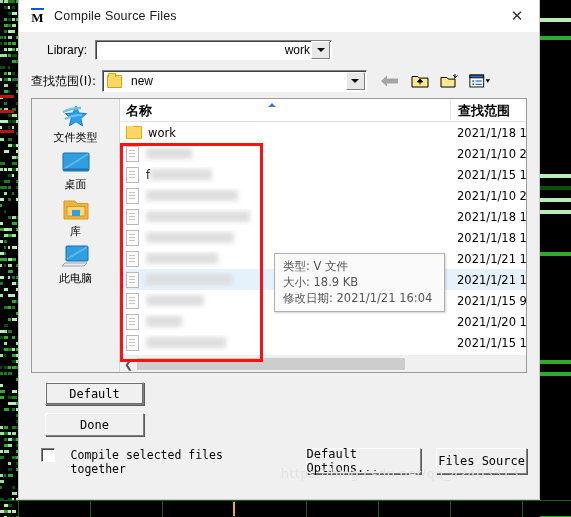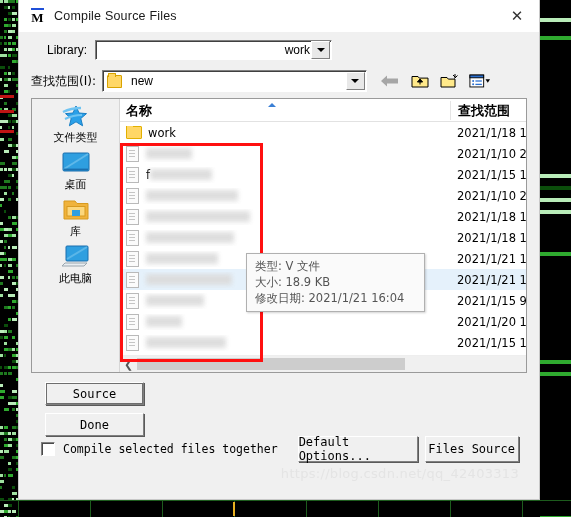--- a/index.html
+++ b/index.html
@@ -99,22 +99,22 @@
     box-shadow:0 0 0 0 #c5c5c5,0 3px 0 0 #c5c5c5,0 6px 0 0 #c5c5c5;background:#c5c5c5;}
   .ico-folder{width:14px;height:11px;background:#ffd766;border:1px solid #e2b000;margin-right:6px;
     flex:0 0 auto;position:relative;border-radius:0 1px 1px 1px;}
   .ico-folder:before{content:"";position:absolute;left:-1px;top:-4px;width:6px;height:3px;
     background:#ffd766;border:1px solid #e2b000;border-bottom:none;border-radius:1px 1px 0 0;}
   .blur{height:11px;border-radius:1px;background:#dcdcdc;filter:blur(2.4px);opacity:.95;}
   .tailtext{font-family:"DejaVu Sans",sans-serif;font-size:11.5px;color:#000;}
 
   
   .tooltip{
-    position:absolute;left:214px;top:154px;background:#fafafa;border:1px solid #b0b0b0;
-    padding:4px 20px 5px 8px;font-family:"DejaVu Sans",sans-serif;font-size:11.5px;color:#555;
+    position:absolute;left:242px;top:154px;background:#fafafa;border:1px solid #b0b0b0;
+    padding:4px 12px 5px 8px;font-family:"DejaVu Sans",sans-serif;font-size:11.5px;color:#555;
     line-height:16px;box-shadow:1px 1px 2px rgba(0,0,0,.18);z-index:6;white-space:nowrap;
   }
 
   
   .redbox{position:absolute;border:3px solid #ff1010;pointer-events:none;z-index:5;}
 
   
   .hscroll{height:16px;background:#f0f0f0;display:flex;align-items:center;flex:0 0 auto;
     border-top:1px solid #eee;}
   .hs-left{width:17px;text-align:center;font-size:11px;color:#555;}
@@ -134,21 +134,21 @@
   .btn{
     background:#f0f0f0;border:1px solid;border-color:#ffffff #808080 #808080 #ffffff;
     box-shadow:1px 1px 0 #5a5a5a, inset 0 0 0 1px #f0f0f0;
     font-family:"DejaVu Sans Mono","Liberation Mono",monospace;font-size:12px;color:#000;
     display:flex;align-items:center;justify-content:center;cursor:default;
   }
   .btn.focus{box-shadow:1px 1px 0 #5a5a5a, inset 0 0 0 1px #6e6e6e;}
   .sidebtns{margin-left:14px;display:flex;flex-direction:column;gap:8px;}
   .sidebtn{width:97px;height:21px;}
 
-  .bottombar{margin:0 12px 0 22px;display:flex;align-items:center;}
+  .bottombar{margin:12px 12px 0 22px;display:flex;gap:8px;}
   .chk{width:12px;height:12px;background:#fff;border:1px solid;
     border-color:#808080 #ffffff #ffffff #808080;box-shadow:inset 1px 1px 0 #4a4a4a;margin-right:8px;}
   .chk-label{font-family:"DejaVu Sans Mono","Liberation Mono",monospace;font-size:11.5px;}
   .bbtn{height:24px;}
   .watermark{
     position:absolute;right:20px;bottom:18px;font-family:"DejaVu Sans",sans-serif;
     font-size:13px;color:#e4e4e4;letter-spacing:.3px;z-index:9;white-space:nowrap;
   }
 </style>
 </head>
@@ -633,21 +633,21 @@
       <div>大小: 18.9 KB</div>
       <div>修改日期: 2021/1/21 16:04</div>
     </div>
 
     <div class="redbox" style="left:88px;top:44px;width:137px;height:213px;"></div>
   </div>
 
   <div class="fields">
     <div style="display:flex;align-items:flex-start;">
       <div class="sidebtns">
-        <div class="btn sidebtn focus">Source</div>
+        <div class="btn sidebtn focus">Default</div>
         <div class="btn sidebtn">Done</div>
       </div>
     </div>
   </div>
 
   <div class="bottombar">
     <div class="chk"></div>
     <div class="chk-label">Compile selected files together</div>
     <div class="btn bbtn" style="width:118px;margin-left:20px;">Default Options...</div>
     <div class="btn bbtn" style="width:92px;margin-left:7px;">Files Source</div>

